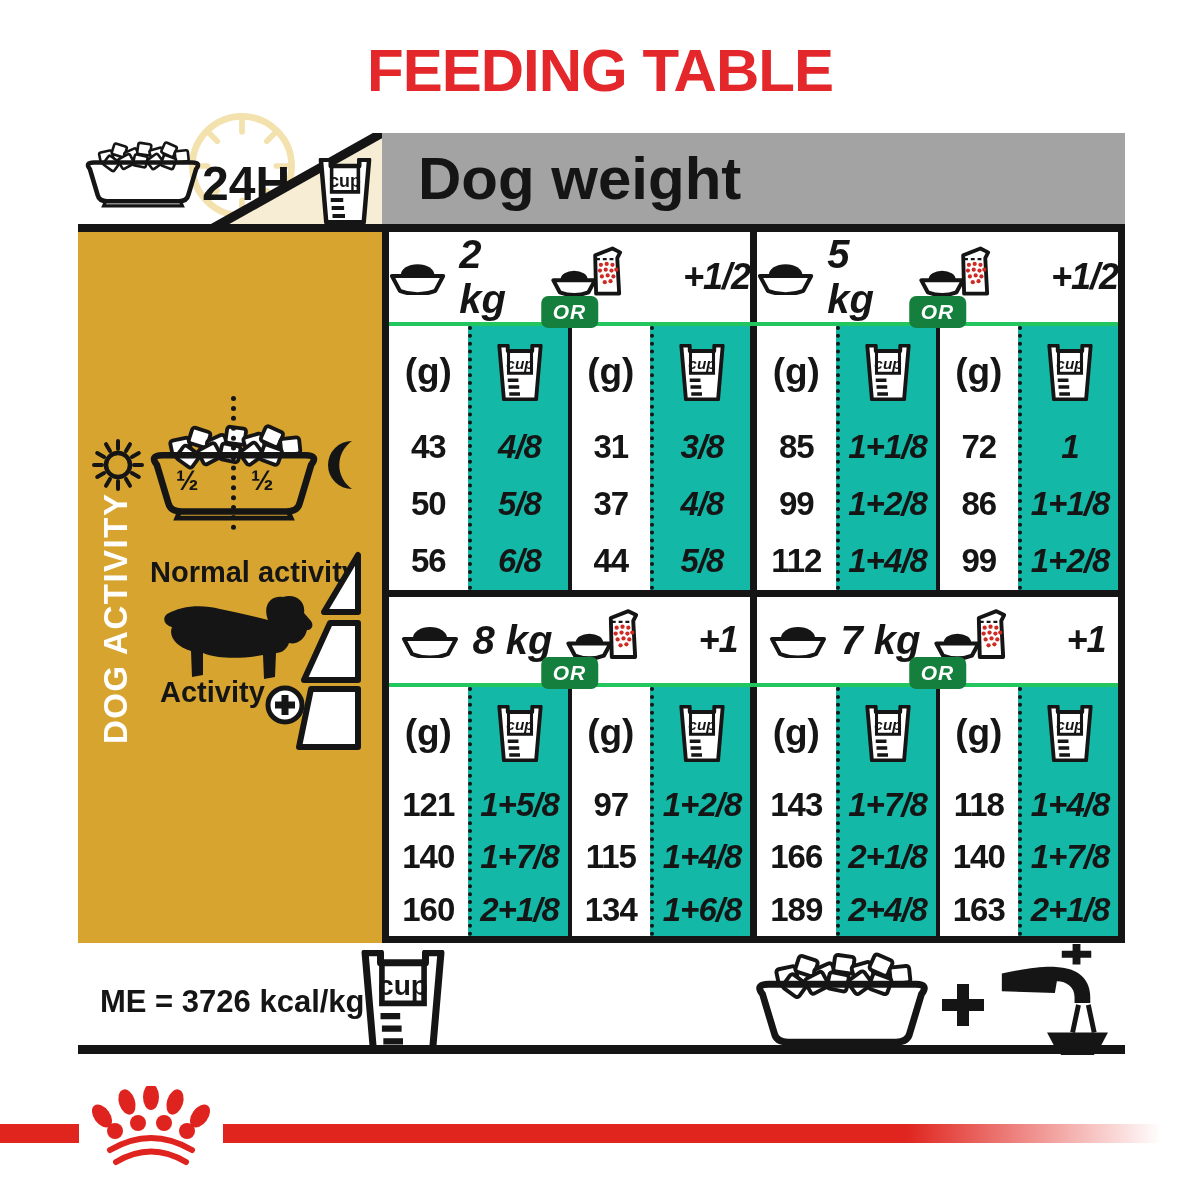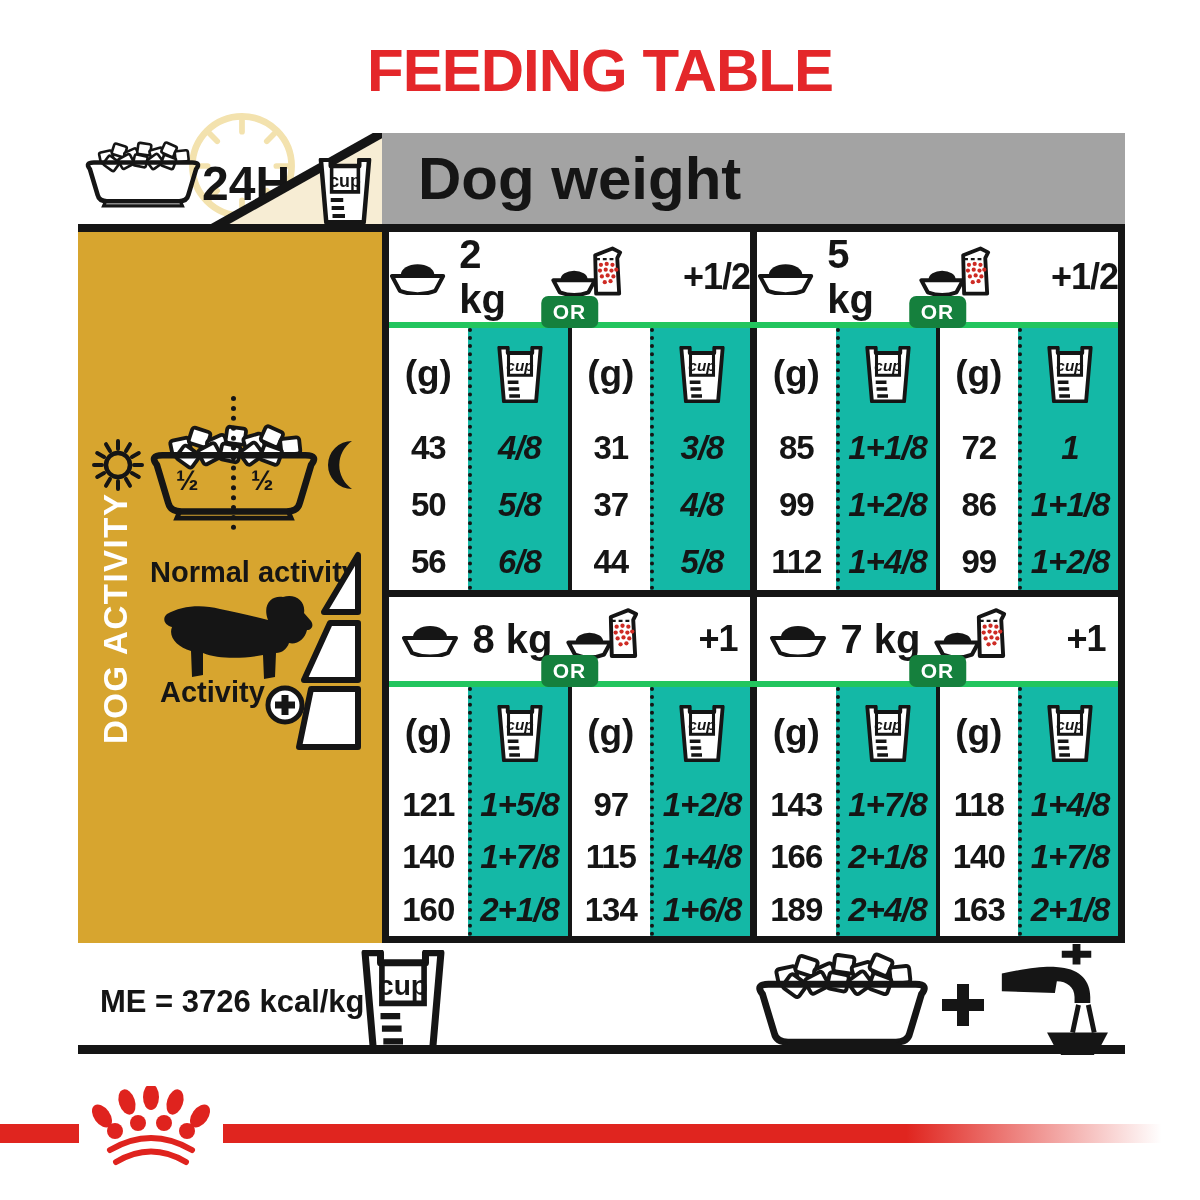--- a/index.html
+++ b/index.html
@@ -32,21 +32,21 @@
   .activitylbl{left:160px;top:676px;font-size:29px;}
   .pluscirc{left:264px;top:684px;width:42px;height:42px;}
   .tris{left:296px;top:550px;width:66px;height:202px;}
   
   .tbl{left:382px;top:232px;width:743px;height:711px;background:#fff;border:7px solid #151515;
        border-top:none;box-sizing:border-box;display:flex;flex-direction:column;}
   .group{display:flex;flex-direction:column;}
   .g1{flex:0 0 358px;}
   .g2{flex:1;}
   .gsep{flex:0 0 7px;background:#151515;}
-  .gh-row{flex:0 0 90px;display:flex;border-bottom:6px solid #22c55e;box-sizing:border-box;}
+  .gh-row{flex:0 0 90px;display:flex;border-bottom:4px solid #22c55e;box-sizing:border-box;font-style:italic;}
   .gh-half{flex:1;display:flex;align-items:center;justify-content:center;gap:13px;position:relative;}
   .gh-half.rt{border-left:7px solid #151515;}
   .kg{font-size:40px;}
   .extra{font-size:36px;letter-spacing:-1px;margin-left:44px;}
   .ic-bowl-sm{width:58px;height:36px;}
   .ic-pouch{width:76px;height:57px;margin-top:-8px;}
   .or-badge{position:absolute;left:50%;bottom:-6px;transform:translateX(-50%);background:#15803d;
             color:#fff;font-size:21px;line-height:1;padding:5px 12px 6px;border-radius:7px;letter-spacing:1px;}
   .g-body{flex:1;display:flex;}
   .g-half{flex:1;display:flex;}

